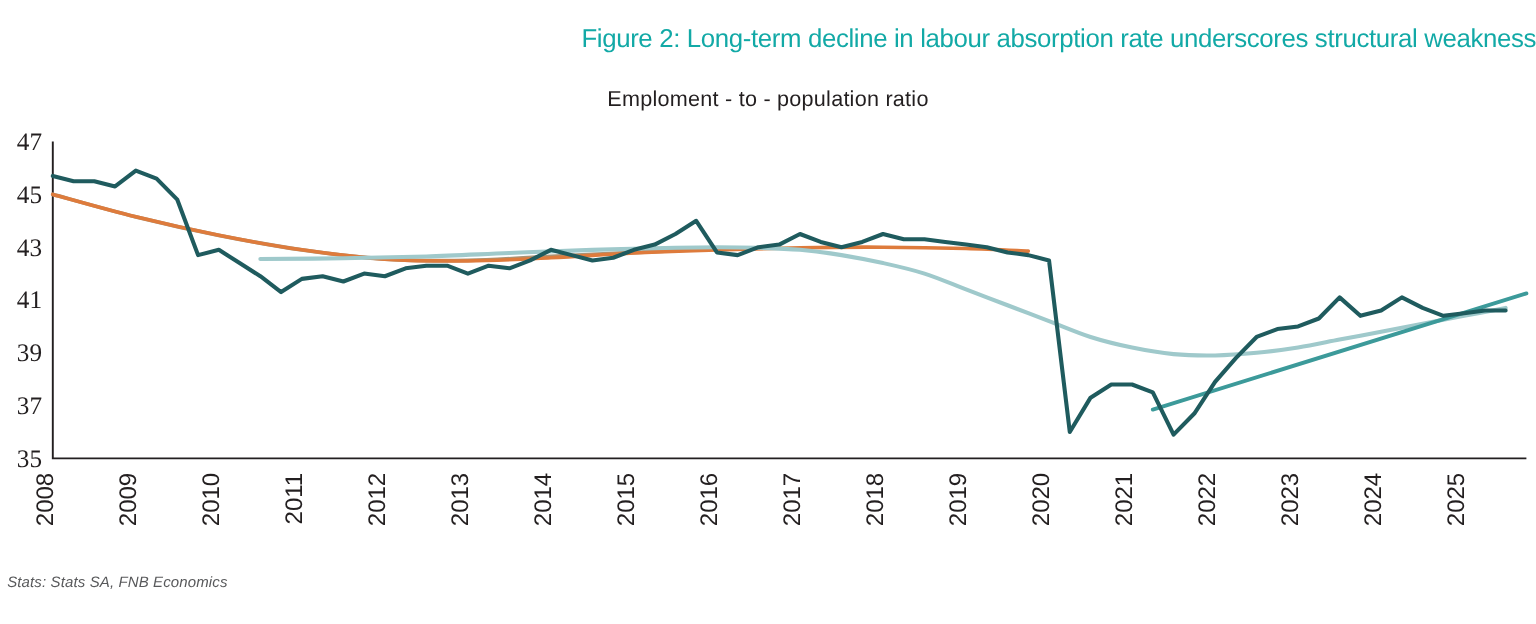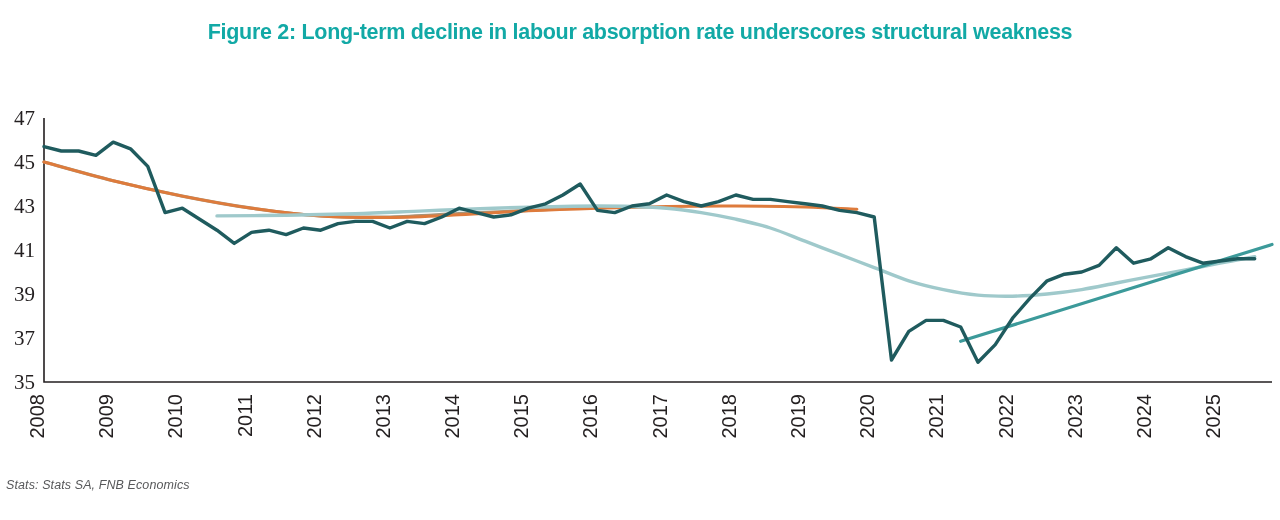--- a/index.html
+++ b/index.html
@@ -19,23 +19,23 @@
   #figure-root {
     position: absolute;
     inset: 0;
   }
 
   .chart-title {
     position: absolute;
     top: 20px;
     left: 0;
     width: 1280px;
-    text-align: center;
+    text-align: right;
     font-family: "Liberation Sans", sans-serif;
-    font-weight: bold;
+    font-weight: normal;
     font-size: 21.5px;
     letter-spacing: -0.3px;
     color: #12a9a6;
     white-space: nowrap;
   }
 
   .chart-subtitle {
     position: absolute;
     top: 72px;
     left: 0;
@@ -98,20 +98,21 @@
     letter-spacing: 0.1px;
   }
 </style>
 </head>
 <body>
 
 <div id="figure-root">
 
   <div class="chart-title">Figure 2: Long-term decline in labour absorption rate underscores structural weakness</div>
 
+  <div class="chart-subtitle">Emploment - to - population ratio</div>
 
   <div id="plot-wrap">
     <svg class="plot" id="plot-svg" width="1280" height="520" viewBox="0 0 1280 520">
       <g id="y-axis-labels">
           <text class="ytick-label" x="35" y="389" text-anchor="end">35</text>
           <text class="ytick-label" x="35" y="345" text-anchor="end">37</text>
           <text class="ytick-label" x="35" y="301" text-anchor="end">39</text>
           <text class="ytick-label" x="35" y="257" text-anchor="end">41</text>
           <text class="ytick-label" x="35" y="213" text-anchor="end">43</text>
           <text class="ytick-label" x="35" y="169" text-anchor="end">45</text>

